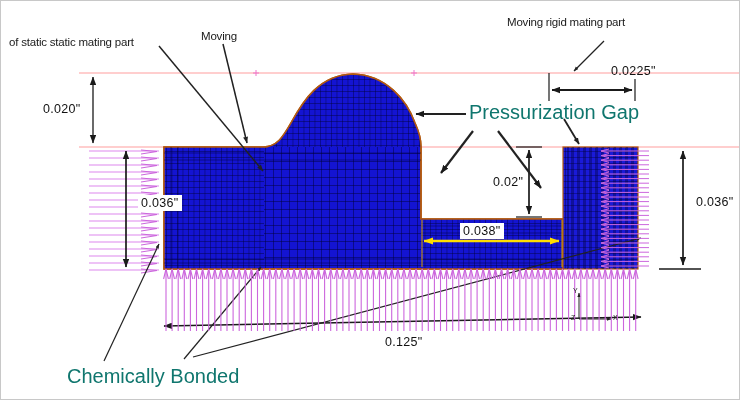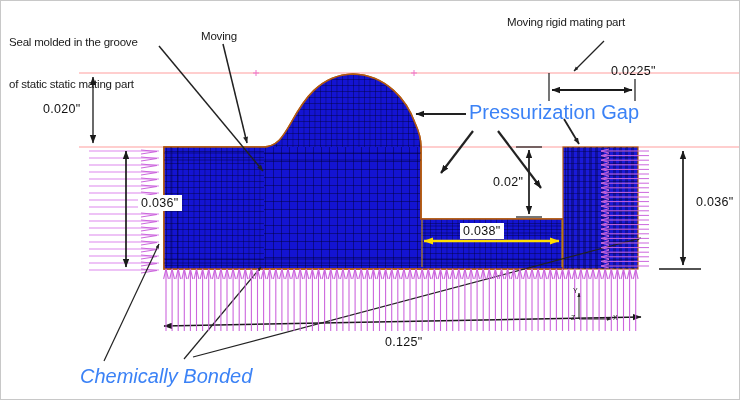--- a/index.html
+++ b/index.html
@@ -3,22 +3,22 @@
 <meta charset="utf-8">
 <style>
   html,body{margin:0;padding:0;background:#ffffff;}
   body{width:740px;height:400px;overflow:hidden;
        font-family:"Liberation Sans", sans-serif;
        -webkit-font-smoothing:none;}
   #stage{position:relative;width:740px;height:400px;background:#fff;
          border:1px solid #c8c8c8;box-sizing:border-box;overflow:hidden;}
   svg.layer{position:absolute;left:0;top:0;width:740px;height:400px;}
   .lbl{position:absolute;white-space:pre;color:#1a1a1a;}
-  .lbl-callout{font-family:"Liberation Sans", sans-serif;font-size:11.5px;line-height:14px;letter-spacing:-0.2px;}
-  .lbl-big{font-family:"Liberation Sans", sans-serif;font-size:20px;color:#3b82f6;letter-spacing:0px;}
+  .lbl-callout{font-family:"Liberation Sans", sans-serif;font-size:11.5px;line-height:14px;letter-spacing:-0.2px;text-align:center;}
+  .lbl-big{font-family:"Liberation Sans", sans-serif;font-size:20px;color:#0f766e;letter-spacing:0px;}
   .lbl-dim{font-family:"Liberation Sans", sans-serif;font-size:12.5px;color:#111;letter-spacing:0.3px;
            background:#ffffff;padding:1px 3px;}
   .lbl-dim.nobg{background:transparent;}
   .lbl-axis{font-family:"Liberation Sans", sans-serif;font-size:7px;color:#222;}
 </style>
 </head>
 <body>
 
 <div id="stage">
 
@@ -459,31 +459,30 @@
         <line x1="600" y1="255.79999999999987" x2="648" y2="255.79999999999987"></line>
         <path d="M608 253.8 L600 255.8 L608 257.8"></path>
         <line x1="600" y1="260.39999999999986" x2="648" y2="260.39999999999986"></line>
         <path d="M608 258.4 L600 260.4 L608 262.4"></path>
         <line x1="600" y1="264.9999999999999" x2="648" y2="264.9999999999999"></line>
         <path d="M608 263.0 L600 265.0 L608 267.0"></path>
       </g>
   </svg>
 
   <div class="lbl lbl-callout" style="left:8px;top:6px;">
-    <div>Seal molded in the groove</div>
     <div>of static static mating part</div>
   </div>
 
   <div class="lbl lbl-callout" style="left:200px;top:28px;">Moving</div>
 
   <div class="lbl lbl-callout" style="left:506px;top:14px;">Moving rigid mating part</div>
 
   <div class="lbl lbl-big" style="left:468px;top:100px;">Pressurization Gap</div>
 
-  <div class="lbl lbl-big" style="left:79px;top:364px;font-style:italic;">Chemically Bonded</div>
+  <div class="lbl lbl-big" style="left:66px;top:364px;">Chemically Bonded</div>
 
   <div class="lbl lbl-dim" style="left:39px;top:100px;">0.020"</div>
 
   <div class="lbl lbl-dim" style="left:137px;top:194px;">0.036"</div>
 
   <div class="lbl lbl-dim nobg" style="left:607px;top:62px;">0.0225"</div>
 
   <div class="lbl lbl-dim" style="left:489px;top:173px;">0.02"</div>
 
   <div class="lbl lbl-dim" style="left:459px;top:222px;">0.038"</div>

